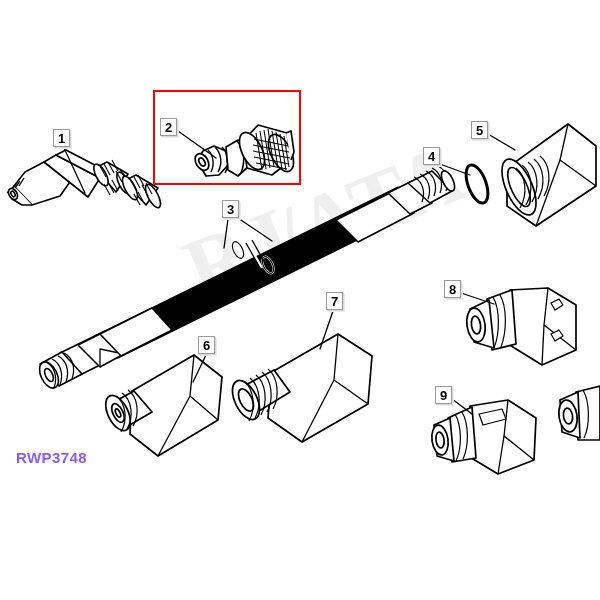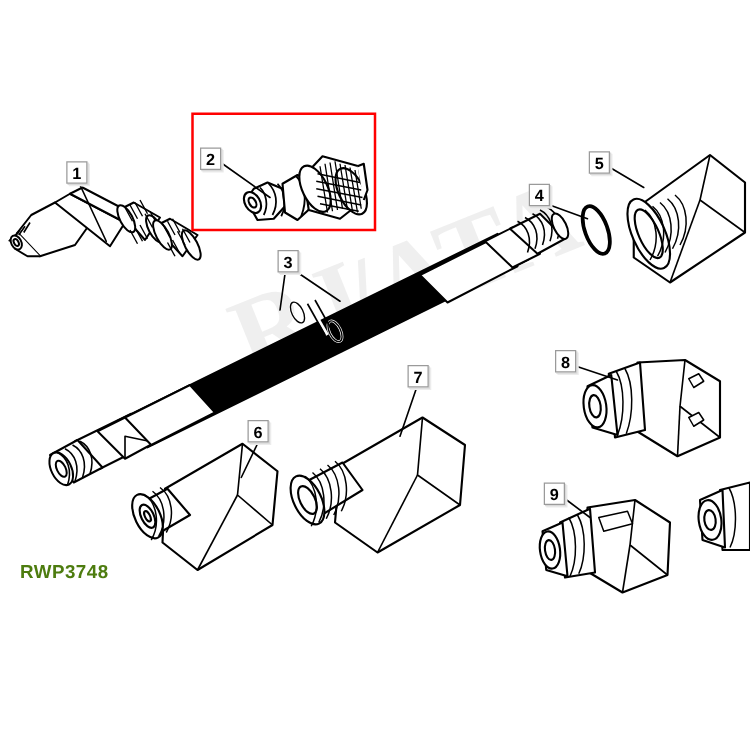--- a/index.html
+++ b/index.html
@@ -28,21 +28,21 @@
     z-index:40;
     user-select:none;
   }
   .part-code{
     position:absolute;
     left:16px;top:449px;
     font-family:"Liberation Sans", sans-serif;
     font-size:15px;
     font-weight:700;
     letter-spacing:0.4px;
-    color:#4d7c0f;
+    color:#8b5cf6;
     z-index:40;
   }
   .highlight-box{
     position:absolute;
     border:2px solid #ff0000;
     box-sizing:border-box;
     background:transparent;
     z-index:35;
   }
 </style>

